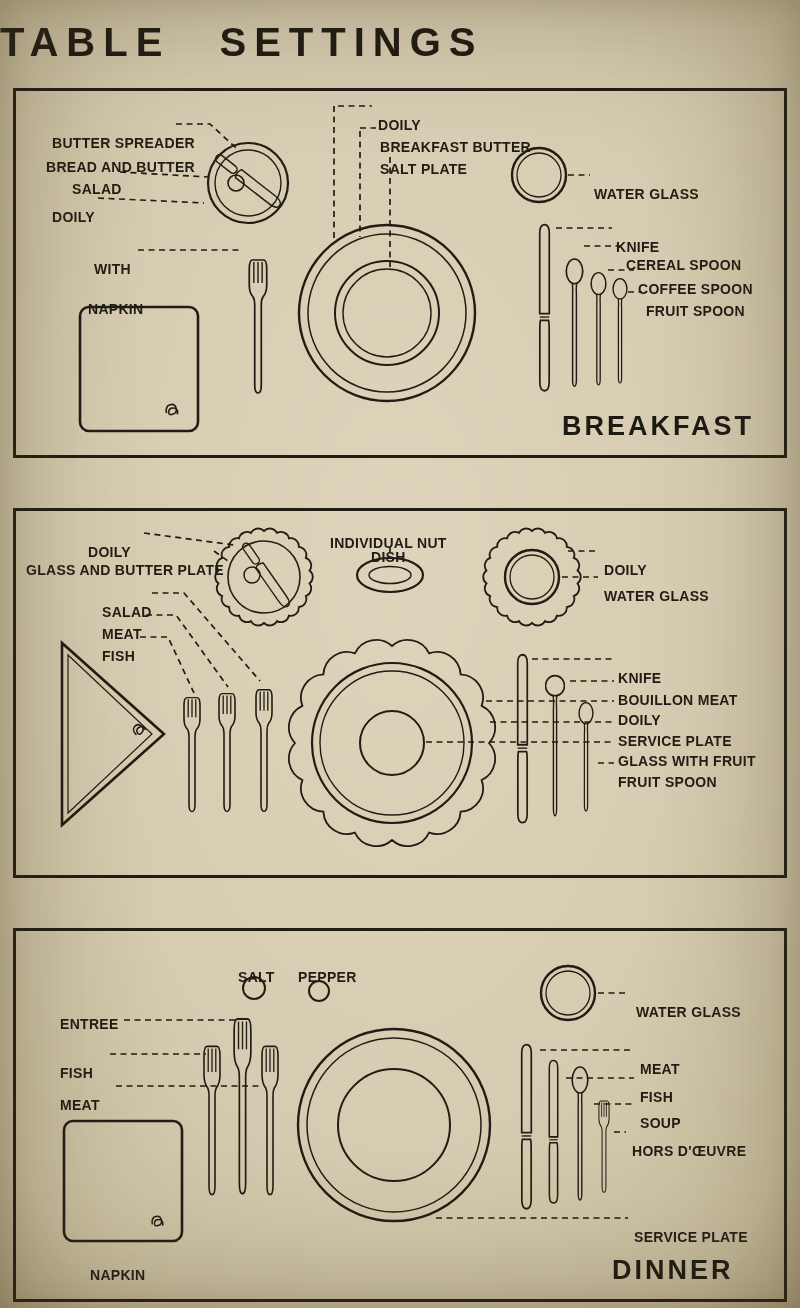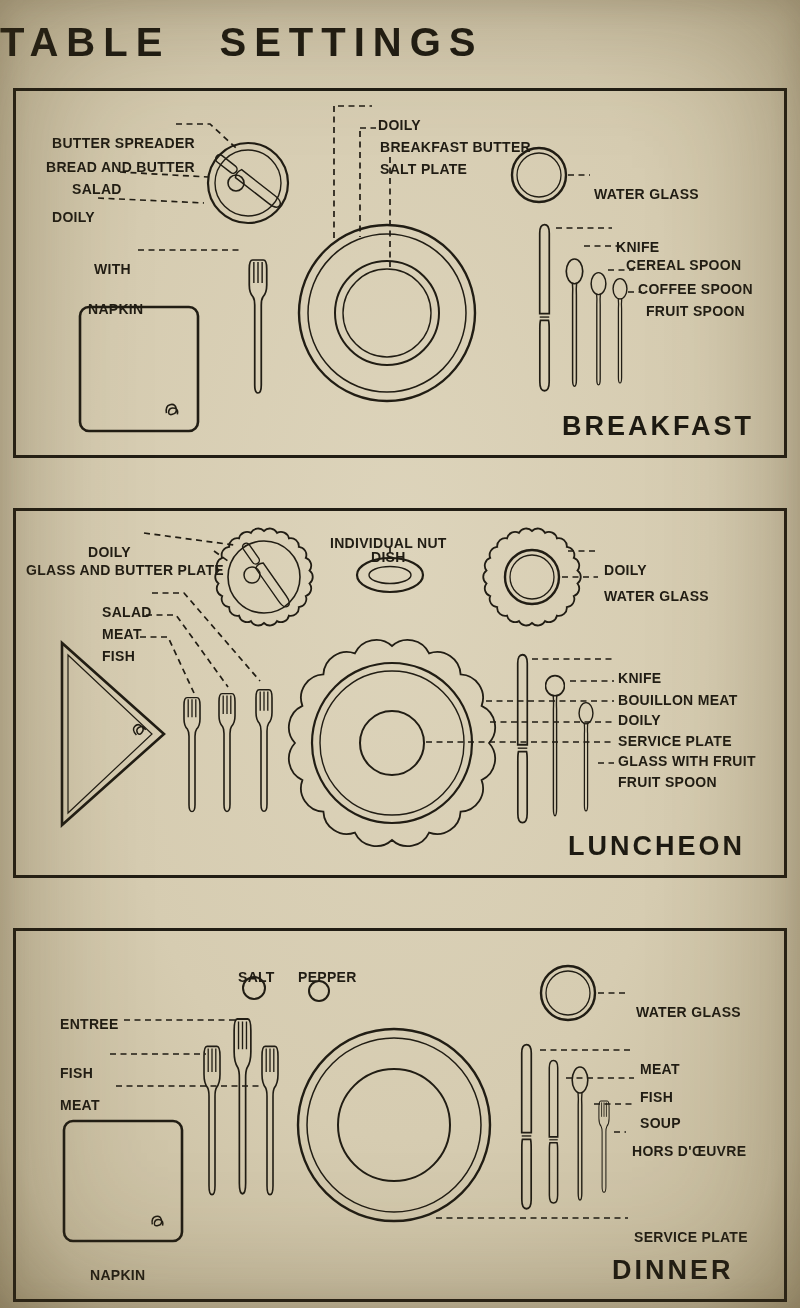--- a/index.html
+++ b/index.html
@@ -191,21 +191,20 @@
     <div class="lbl" style="left:588px;top:59px">WATER GLASS</div>
     <div class="lbl" style="left:86px;top:75px">SALAD</div>
     <div class="lbl" style="left:86px;top:97px">MEAT</div>
     <div class="lbl" style="left:86px;top:119px">FISH</div>
     <div class="lbl" style="left:602px;top:141px">KNIFE</div>
     <div class="lbl" style="left:602px;top:163px">BOUILLON MEAT</div>
     <div class="lbl" style="left:602px;top:183px">DOILY</div>
     <div class="lbl" style="left:602px;top:204px">SERVICE PLATE</div>
     <div class="lbl" style="left:602px;top:224px">GLASS WITH FRUIT</div>
     <div class="lbl" style="left:602px;top:245px">FRUIT SPOON</div>
-    <div class="panel-title" style="left:552px;top:320px">LUNCHEON</div>
   </div>
 
   <div class="panel panel-3">
     <svg class="art" viewBox="0 0 768 368">
       <g class="dash">
         <polyline points="108,89 220,89"></polyline>
         <polyline points="94,123 190,123"></polyline>
         <polyline points="100,155 246,155"></polyline>
         <polyline points="582,62 612,62"></polyline>
         <polyline points="524,119 618,119"></polyline>

